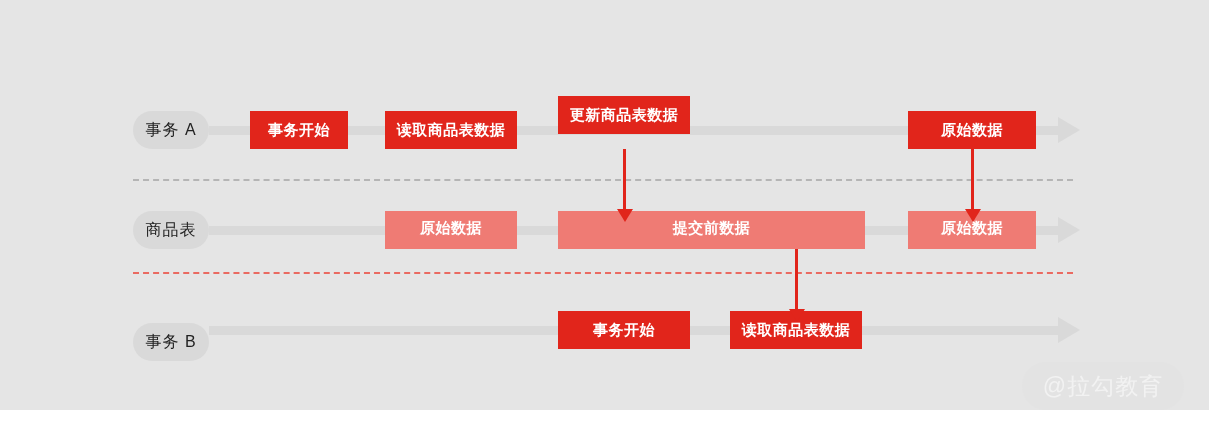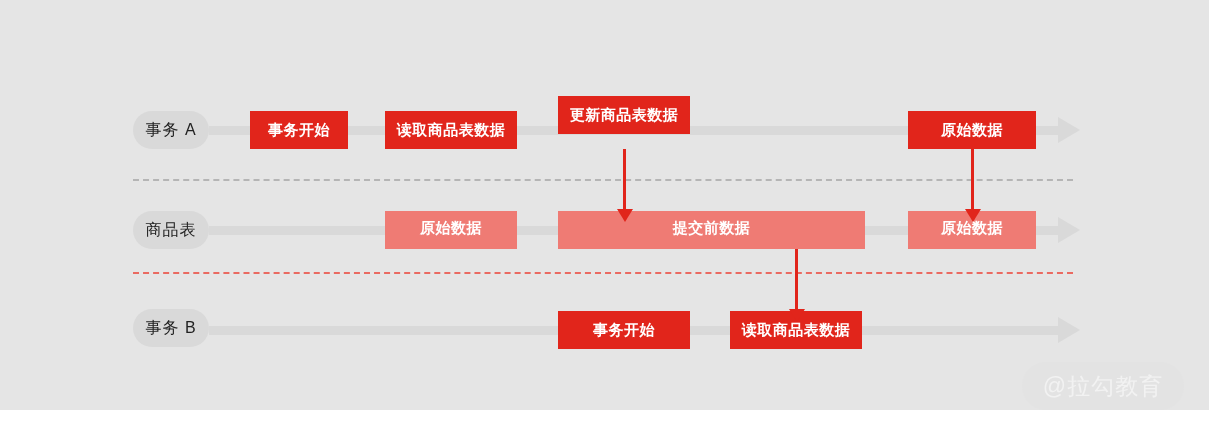--- a/index.html
+++ b/index.html
@@ -120,21 +120,21 @@
       <div class="track" style="left: 209px; top: 226px; width: 849px;"></div>
       <div class="track-head" style="left: 1058px; top: 217px;"></div>
       <div class="lane-label" style="left: 133px; top: 211px; width: 76px;">商品表</div>
       <div class="box pale" style="left: 385px; top: 211px; width: 132px;">原始数据</div>
       <div class="box pale" style="left: 558px; top: 211px; width: 307px;">提交前数据</div>
       <div class="box pale" style="left: 908px; top: 211px; width: 128px;">原始数据</div>
     </div>
     <div>
       <div class="track" style="left: 209px; top: 326px; width: 849px;"></div>
       <div class="track-head" style="left: 1058px; top: 317px;"></div>
-      <div class="lane-label" style="left: 133px; top: 309px; width: 76px;">事务 B</div>
+      <div class="lane-label" style="left: 133px; top: 323px; width: 76px;">事务 B</div>
       <div class="box solid" style="left: 558px; top: 311px; width: 132px;">事务开始</div>
       <div class="box solid" style="left: 730px; top: 311px; width: 132px;">读取商品表数据</div>
     </div>
     <div class="vconn" style="left: 623px; top: 149px; height: 62px;"></div>
     <div class="vhead" style="left: 616.5px; top: 209px;"></div>
     <div class="vconn" style="left: 971px; top: 149px; height: 62px;"></div>
     <div class="vhead" style="left: 964.5px; top: 209px;"></div>
     <div class="vconn" style="left: 795px; top: 249px; height: 62px;"></div>
     <div class="vhead" style="left: 788.5px; top: 309px;"></div>
     <div class="watermark" style="left: 1022px; top: 362px; width: 162px; height: 48px; line-height: 48px;">@拉勾教育</div>

